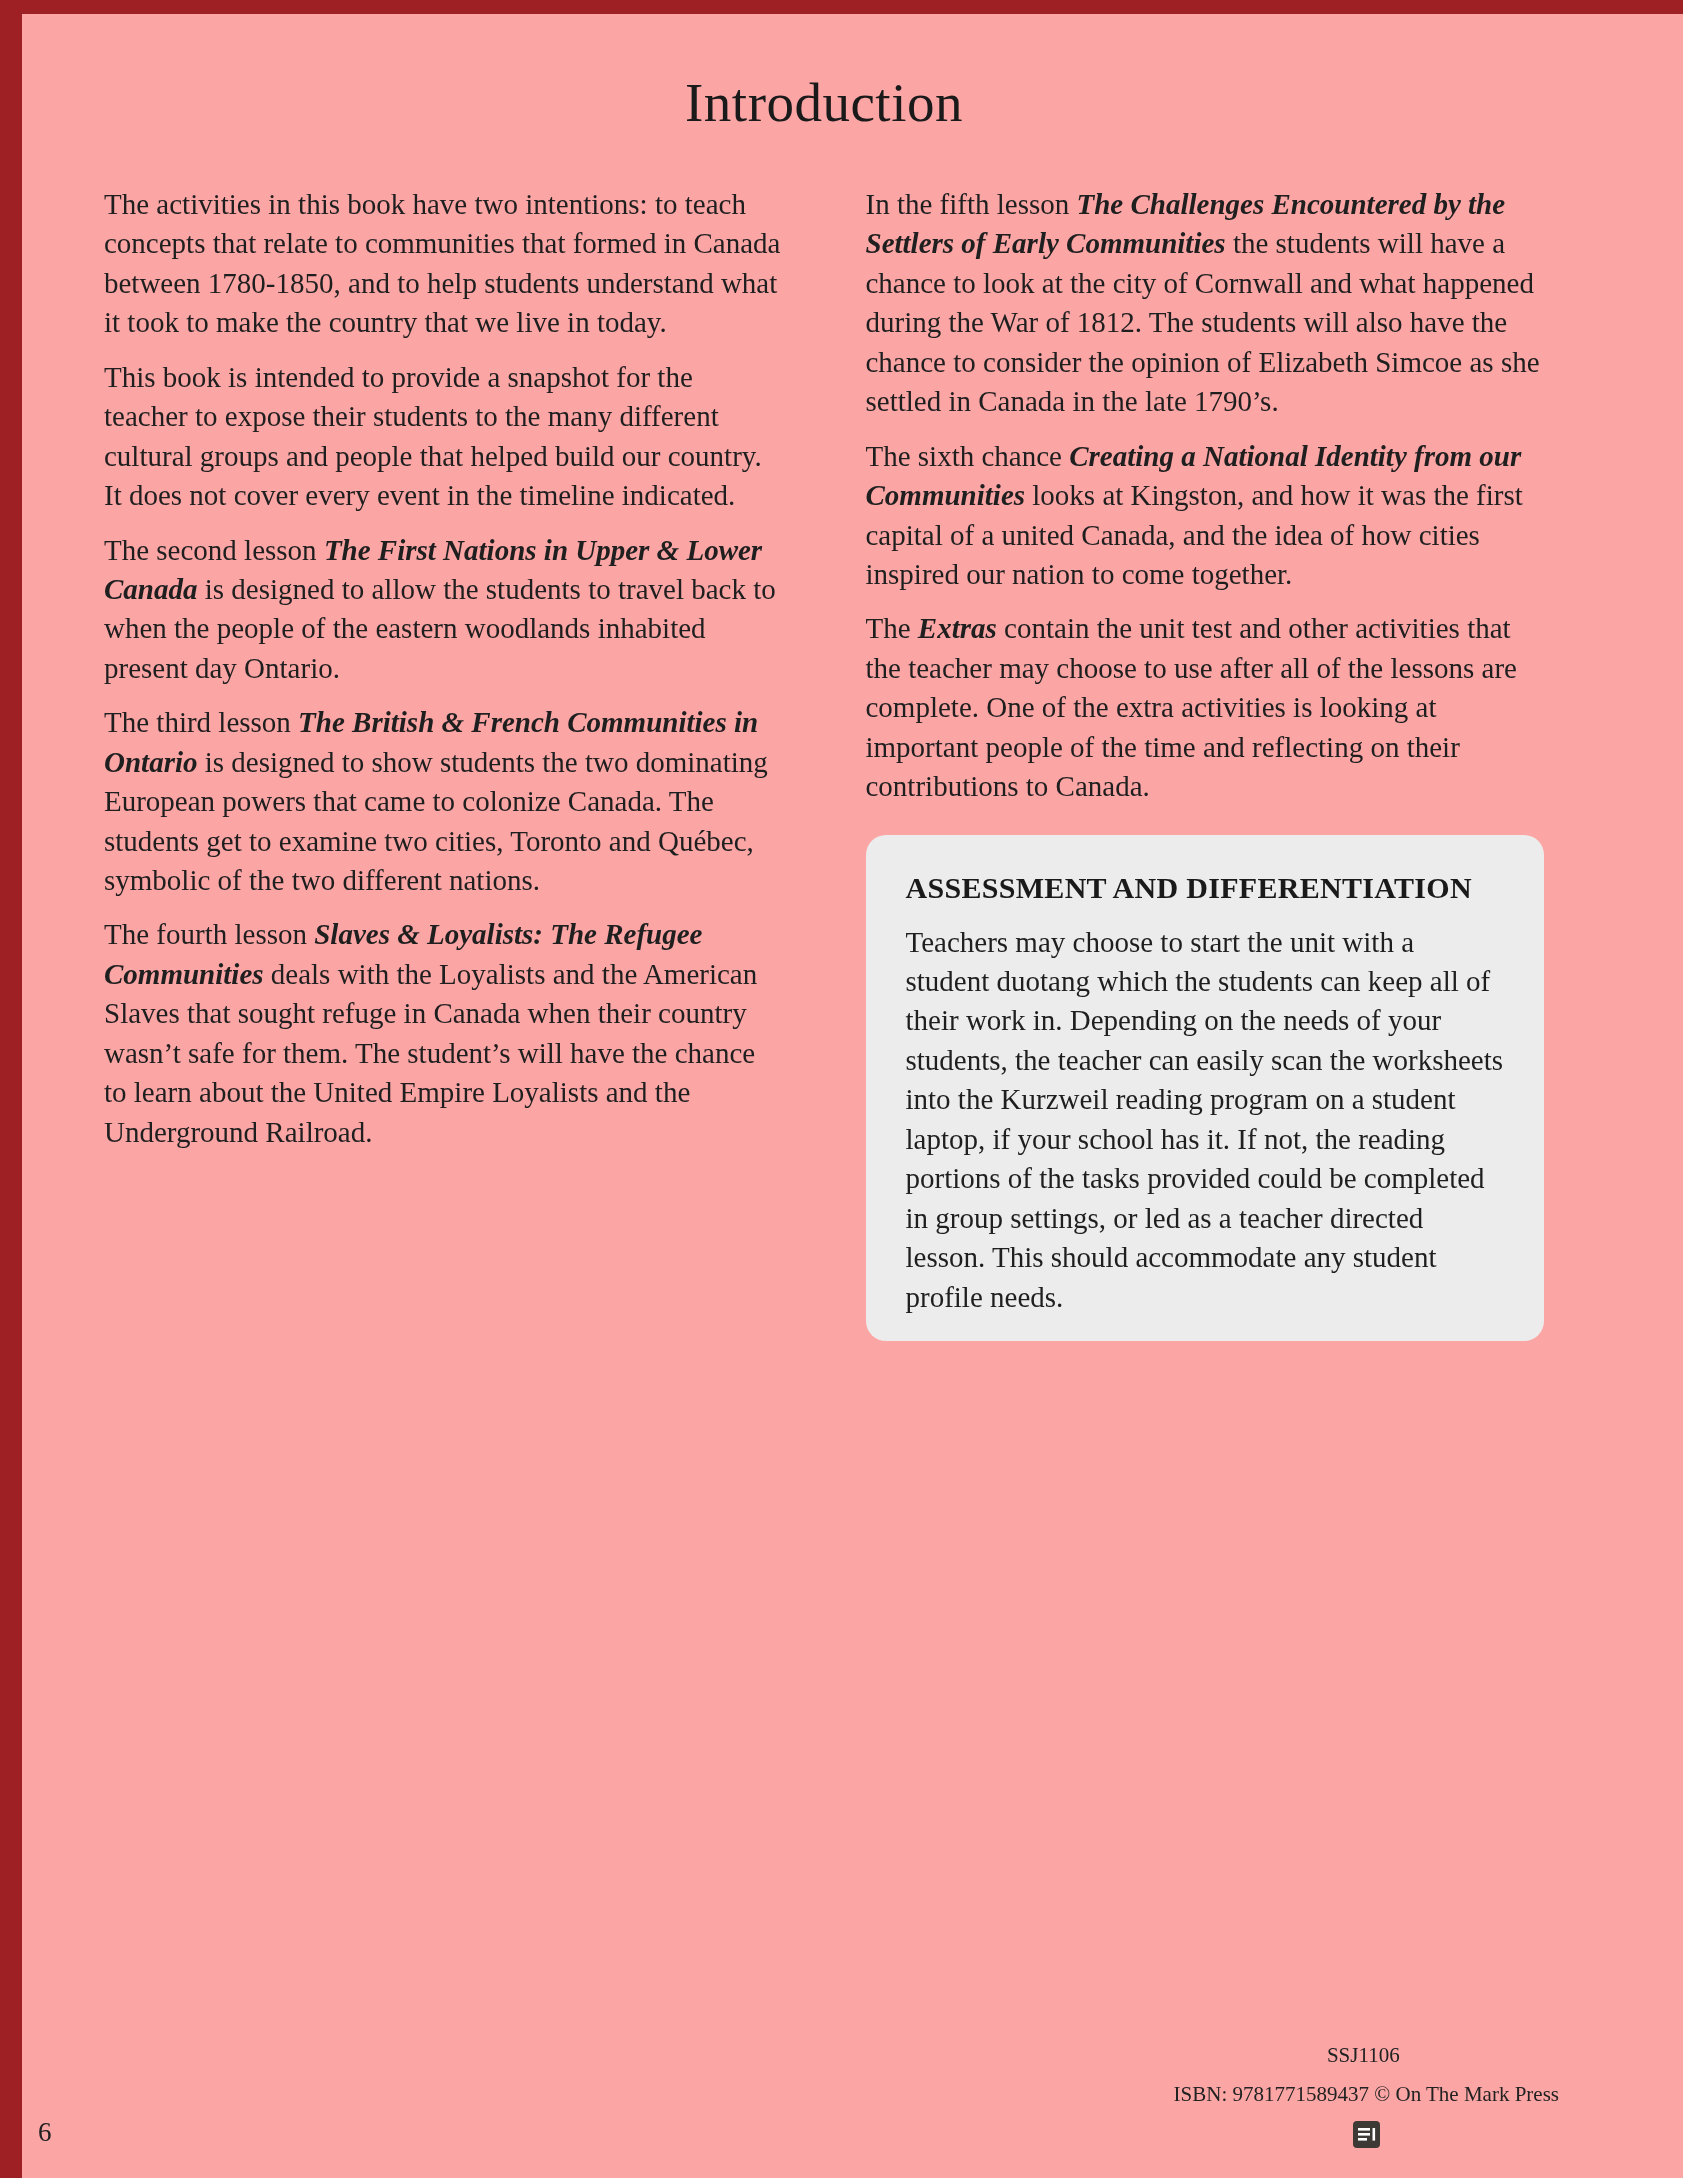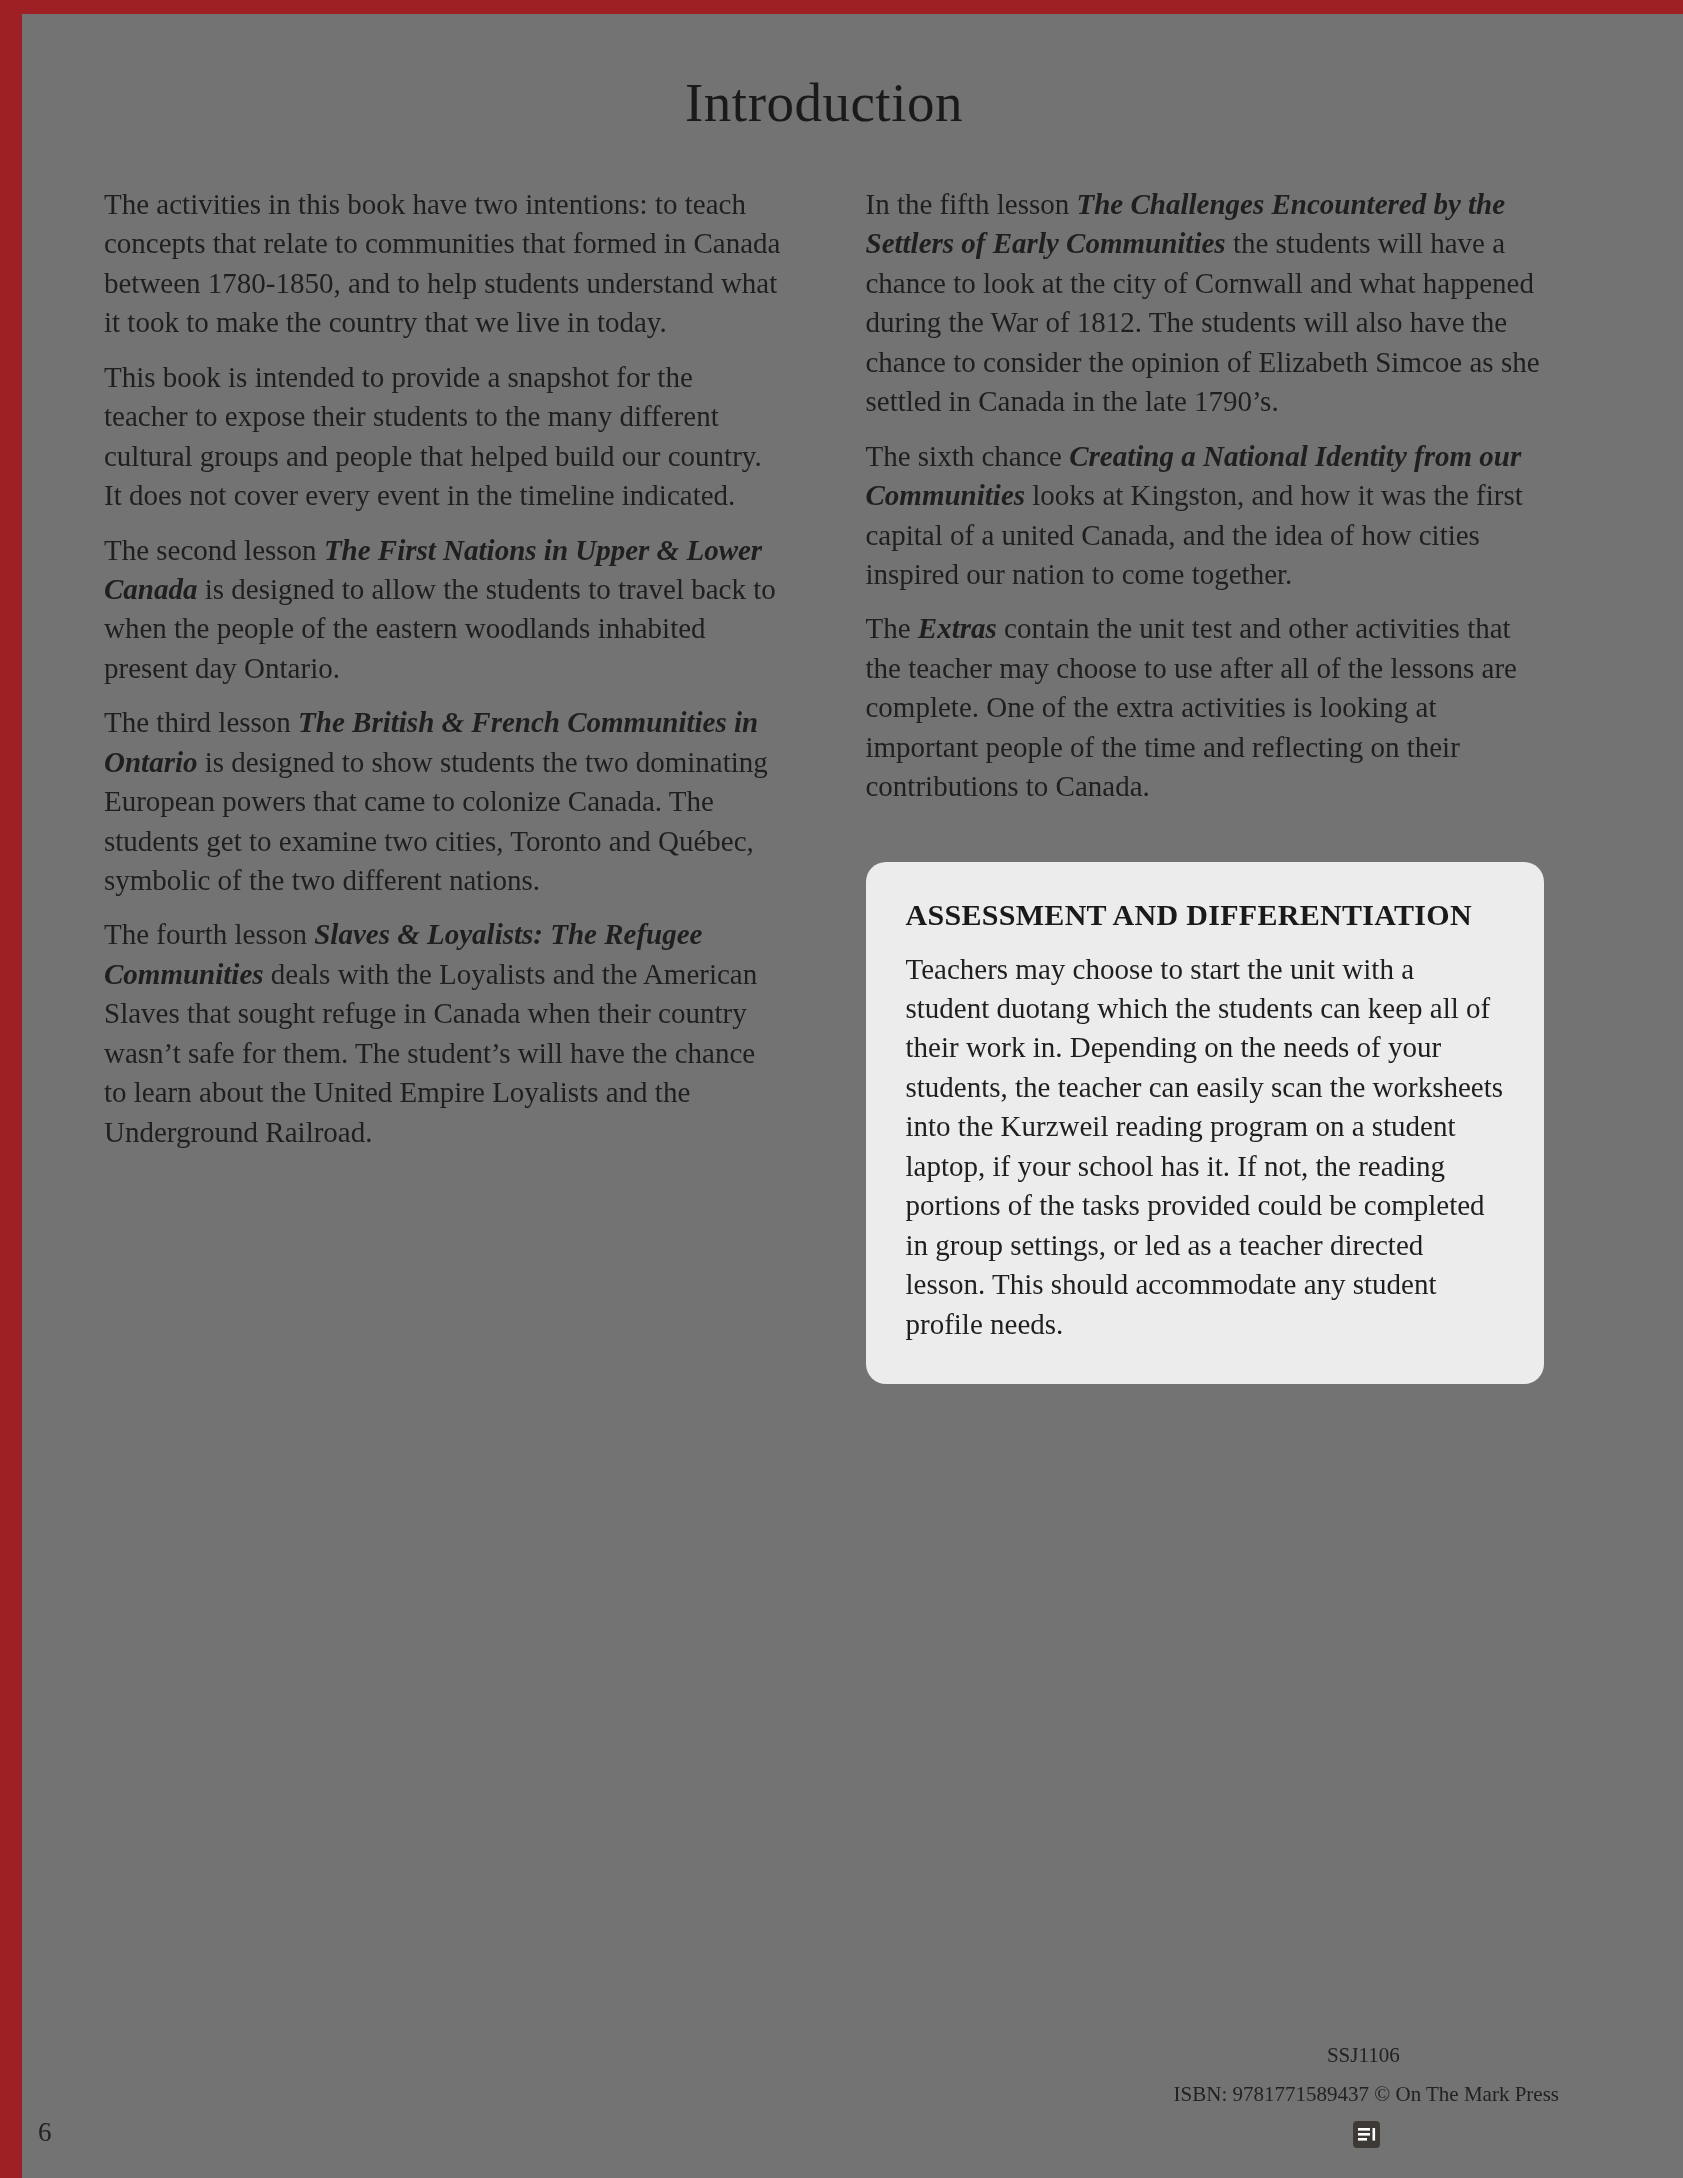--- a/index.html
+++ b/index.html
@@ -2,21 +2,21 @@
 <html style="--accent: #9e1f24;"><head>
 <meta charset="utf-8">
 <style>
   :root { --accent: #9e1f24; --ink: #1f1f1f; }
   * { box-sizing: border-box; }
   html, body { margin: 0; padding: 0; background: #fff; }
   .page {
     position: relative;
     width: 1683px;
     height: 2178px;
-    background: #737373;
+    background: #fca5a5;
     font-family: "Liberation Serif", "DejaVu Serif", serif;
     color: var(--ink);
     overflow: hidden;
   }
   .bar-top {
     position: absolute; top: 0; left: 0;
     width: 100%; height: 14px;
     background: var(--accent);
   }
   .bar-left {
@@ -45,24 +45,24 @@
   .col { flex: 1 1 0; min-width: 0; }
   .para {
     margin: 0 0 15px 0;
     font-size: 29px;
     line-height: 1.36;
     color: var(--ink);
   }
   .para:last-child { margin-bottom: 0; }
   .emphasis { font-weight: bold; font-style: italic; }
   .box {
-    margin-top: 55px;
+    margin-top: 28px;
     background: #ececec;
     border-radius: 20px;
-    padding: 36px 40px 40px 40px;
+    padding: 36px 40px 24px 40px;
   }
   .box h2 {
     margin: 0 0 18px 0;
     font-size: 30px;
     font-weight: bold;
     letter-spacing: 0.3px;
     color: #1a1a1a;
   }
   .box .para { margin: 0; }
   .footer {

